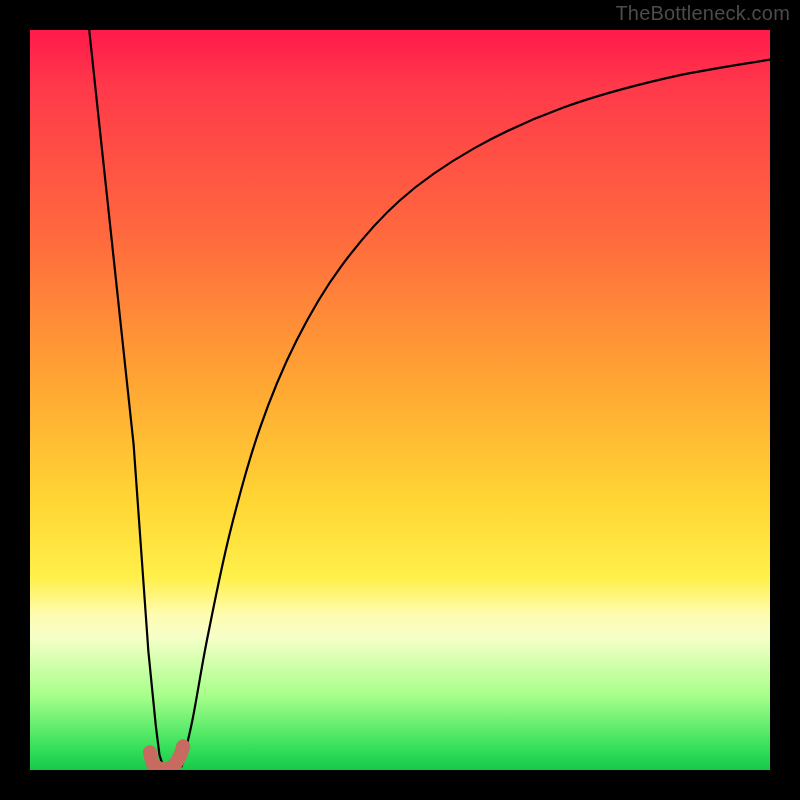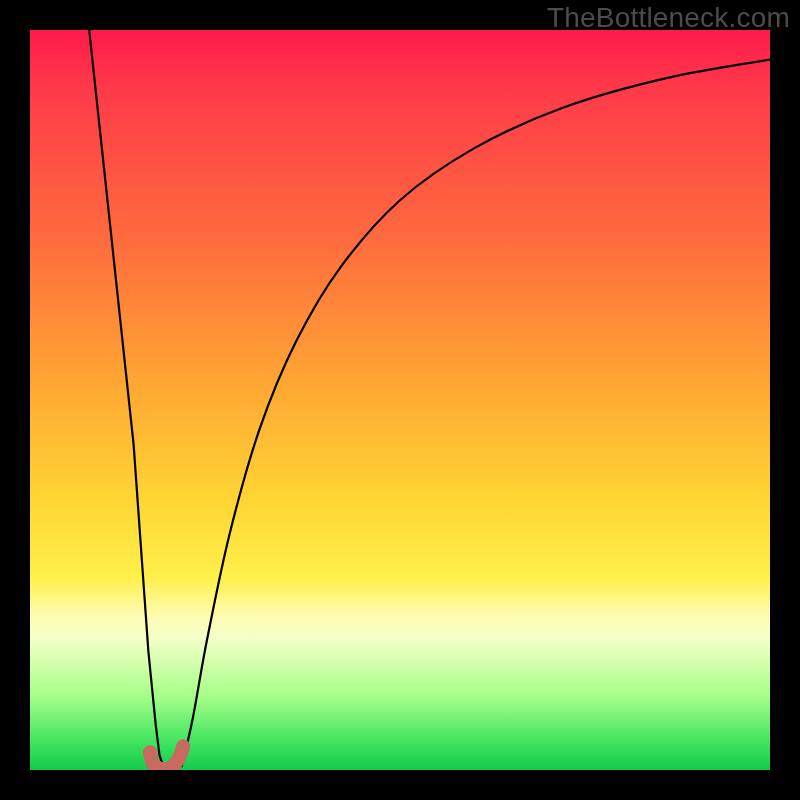--- a/index.html
+++ b/index.html
@@ -14,21 +14,21 @@
   .stage {
     position: relative;
     width: 800px;
     height: 800px;
   }
   .watermark {
     position: absolute;
     top: 2px;
     right: 10px;
     color: #4c4c4c;
-    font-size: 28px;
+    font-size: 20px;
     letter-spacing: 0.2px;
     z-index: 5;
     user-select: none;
   }
   .plot-frame {
     position: absolute;
     left: 30px;
     top: 30px;
     width: 740px;
     height: 740px;

